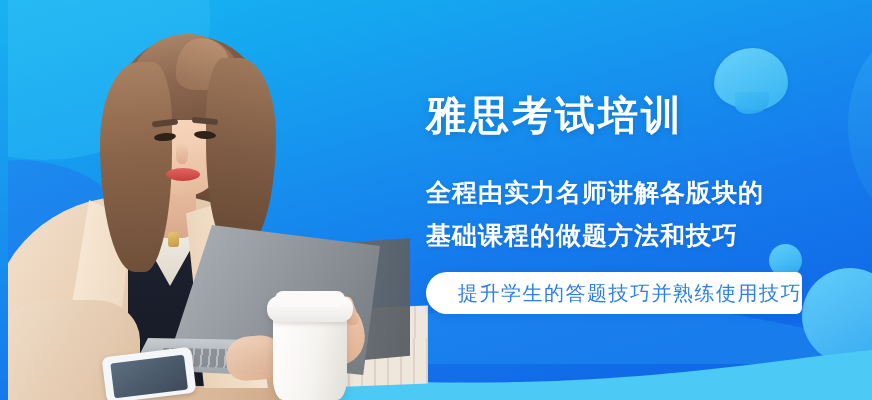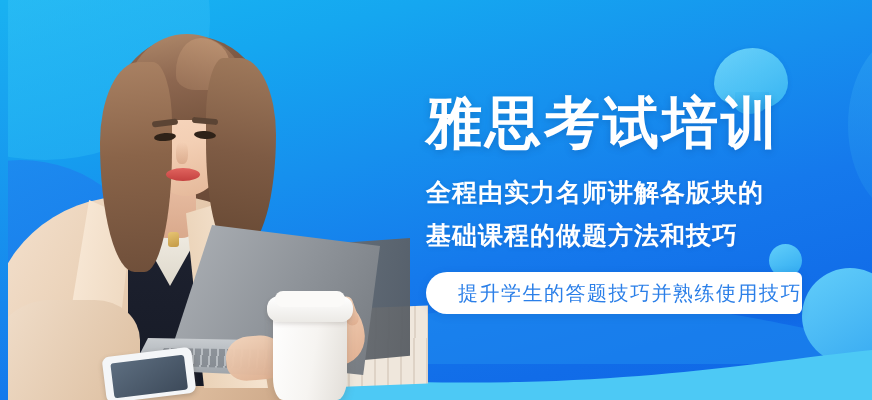--- a/index.html
+++ b/index.html
@@ -276,21 +276,21 @@
     z-index:6;
   }
 
   
   .content{
     position:absolute;left:424px;top:0;width:448px;height:400px;
     z-index:8;
   }
   .headline{
     position:absolute;left:2px;top:95px;
-    font-size:56px;
+    font-size:40px;
     font-weight:bold;
     color:#ffffff;
     letter-spacing:3px;
     line-height:1;
     white-space:nowrap;
     text-shadow:0 2px 7px rgba(8,52,120,.25);
   }
   .sub{
     position:absolute;left:2px;
     font-size:25px;

